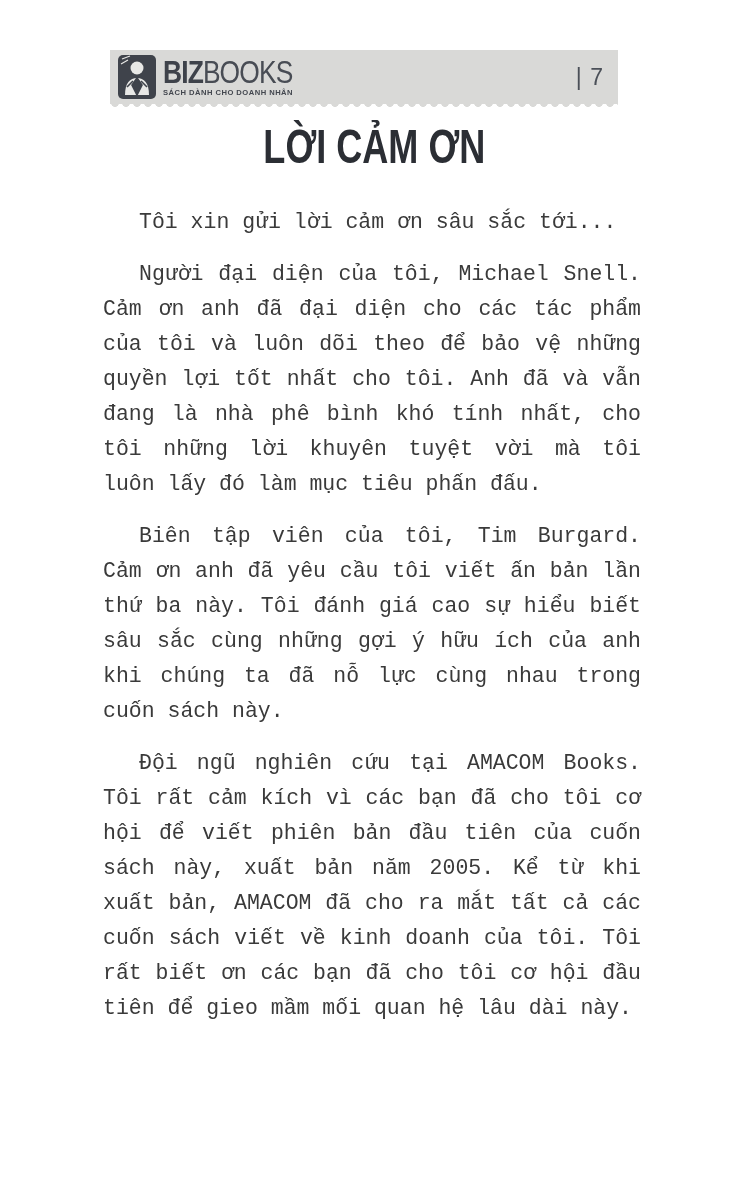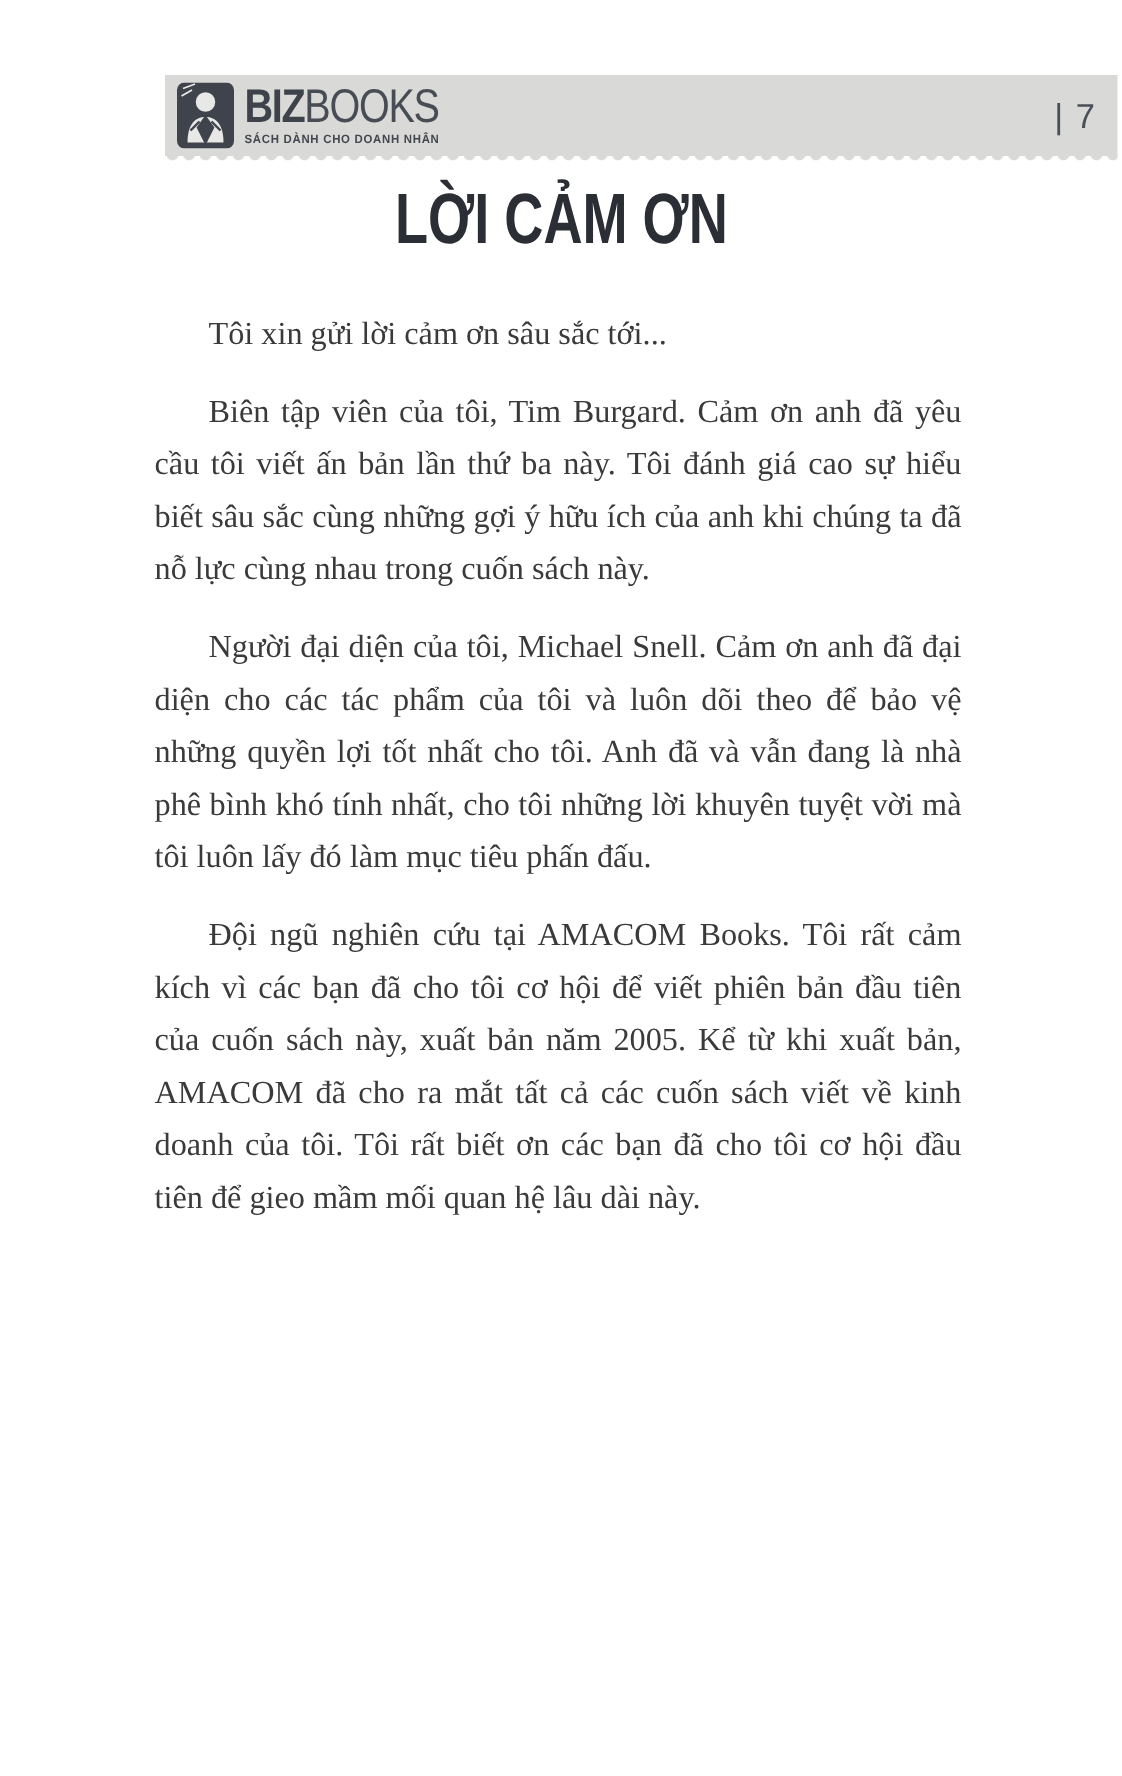--- a/index.html
+++ b/index.html
@@ -9,21 +9,21 @@
     background: #ffffff;
     font-family: "Liberation Serif", serif;
     position: relative;
     overflow: hidden;
   }
 
   
   .header-bar {
     position: absolute;
     left: 110px; top: 50px;
-    width: 635px; height: 54px;
+    width: 508px; height: 54px;
     background: #d9d9d7;
     display: flex;
     align-items: center;
     justify-content: space-between;
     padding: 0 14px 0 8px;
   }
   .header-bar::after {           
     content: "";
     position: absolute;
     left: 0; right: 0; bottom: -4px;
@@ -99,20 +99,21 @@
     left: 103px; top: 205px;
     width: 538px;
     font-size: 21.5px;
     line-height: 35px;
     color: #3a3a3a;
     text-align: justify;
   }
   .body-text p {
     text-indent: 36px;
     margin-bottom: 17px;
+    font-family: Liberation Mono, monospace;
   }
 </style>
 </head>
 <body>
 
 <header class="header-bar">
   <div class="brand">
     <svg class="brand-mark" viewBox="0 0 38 44" xmlns="http://www.w3.org/2000/svg">
       <rect x="0" y="0" width="38" height="44" rx="5" fill="#3f434b"></rect>
       <g fill="#e8e8e6">
@@ -135,16 +136,16 @@
   </div>
   <div class="page-number">| 7</div>
 </header>
 
 <h1 class="chapter-title">
   <span>LỜI CẢM ƠN</span>
 </h1>
 
 <main class="body-text">
   <p>Tôi xin gửi lời cảm ơn sâu sắc tới...</p>
+  <p>Người đại diện của tôi, Michael Snell. Cảm ơn anh đã đại diện cho các tác phẩm của tôi và luôn dõi theo để bảo vệ những quyền lợi tốt nhất cho tôi. Anh đã và vẫn đang là nhà phê bình khó tính nhất, cho tôi những lời khuyên tuyệt vời mà tôi luôn lấy đó làm mục tiêu phấn đấu.</p>
   <p>Biên tập viên của tôi, Tim Burgard. Cảm ơn anh đã yêu cầu tôi viết ấn bản lần thứ ba này. Tôi đánh giá cao sự hiểu biết sâu sắc cùng những gợi ý hữu ích của anh khi chúng ta đã nỗ lực cùng nhau trong cuốn sách này.</p>
-  <p>Người đại diện của tôi, Michael Snell. Cảm ơn anh đã đại diện cho các tác phẩm của tôi và luôn dõi theo để bảo vệ những quyền lợi tốt nhất cho tôi. Anh đã và vẫn đang là nhà phê bình khó tính nhất, cho tôi những lời khuyên tuyệt vời mà tôi luôn lấy đó làm mục tiêu phấn đấu.</p>
   <p>Đội ngũ nghiên cứu tại AMACOM Books. Tôi rất cảm kích vì các bạn đã cho tôi cơ hội để viết phiên bản đầu tiên của cuốn sách này, xuất bản năm 2005. Kể từ khi xuất bản, AMACOM đã cho ra mắt tất cả các cuốn sách viết về kinh doanh của tôi. Tôi rất biết ơn các bạn đã cho tôi cơ hội đầu tiên để gieo mầm mối quan hệ lâu dài này.</p>
 </main>
 
 </body></html>

